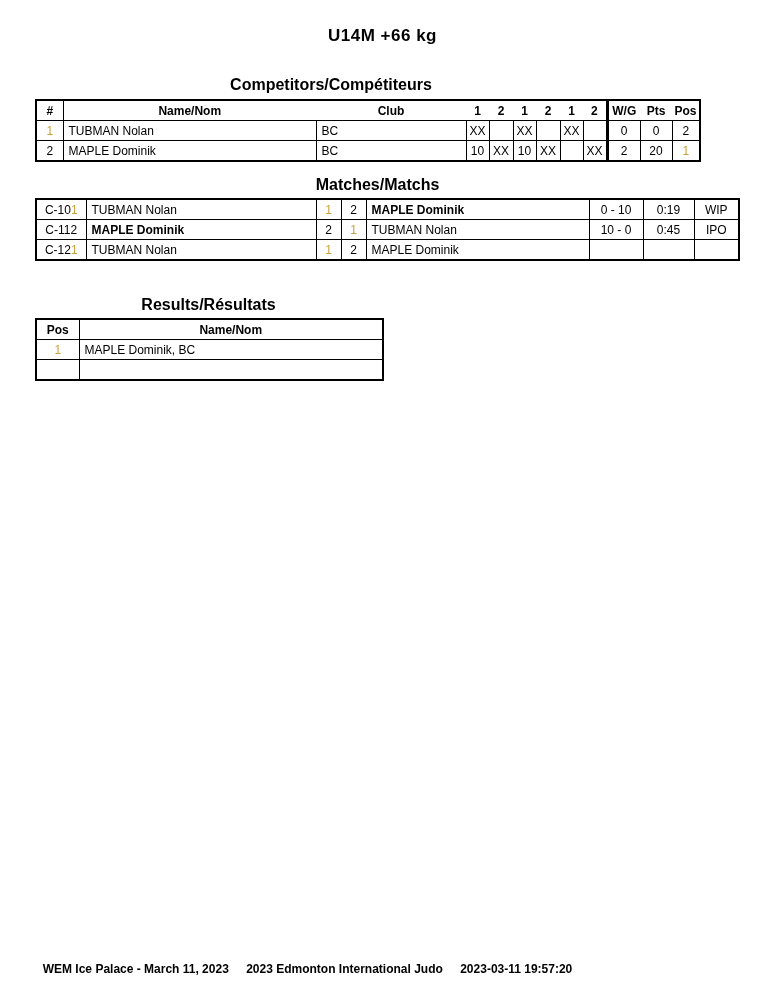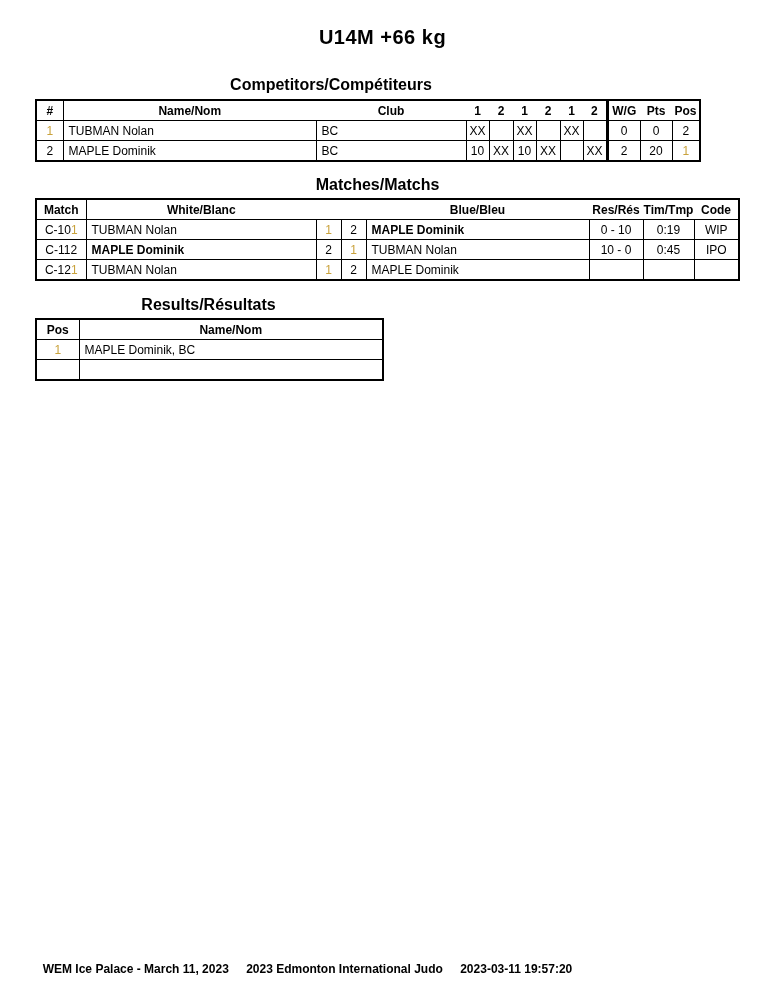--- a/index.html
+++ b/index.html
@@ -1,18 +1,18 @@
 <!DOCTYPE html>
 <html><head>
 <meta charset="utf-8">
 <style>
   html,body { margin:0; padding:0; background:#ffffff; }
   body { width:765px; height:990px; position:relative; font-family:"Liberation Sans", sans-serif; color:#000; }
   .abs { position:absolute; }
-  .page-title { top:26px; left:0; width:765px; text-align:center; font-size:20px; font-weight:bold; letter-spacing:0.5px; }
+  .page-title { top:26px; left:0; width:765px; text-align:center; font-size:17px; font-weight:bold; letter-spacing:0.5px; }
   .section-title { font-size:16px; font-weight:bold; text-align:center; }
   .st-competitors { top:76px; left:35px; width:592px; }
   .st-matches { top:176px; left:35px; width:685px; }
   .st-results { top:296px; left:35px; width:347px; }
 
   table.doc-table { border-collapse:collapse; table-layout:fixed; font-size:12px; border:2px solid #000; background:#fff; }
   table.doc-table td, table.doc-table th { border:1px solid #000; height:19px; padding:0; overflow:hidden; white-space:nowrap; font-size:12px; vertical-align:middle; }
   table.doc-table th { font-weight:bold; text-align:center; }
   .t-competitors { left:35px; top:99px; }
   .t-matches { left:35px; top:198px; }
@@ -103,30 +103,20 @@
     <col style="width:50px">
       <col style="width:230px">
       <col style="width:25px">
       <col style="width:25px">
     <col style="width:223px">
       <col style="width:54px">
       <col style="width:51px">
       <col style="width:45px">
   </colgroup>
   <tbody>
-      <tr>
-    <th>Match</th>
-    <th>White/Blanc</th>
-    <th class="nodiv"></th>
-    <th class="nodiv"></th>
-    <th class="nodiv">Blue/Bleu</th>
-    <th class="nodiv">Res/Rés</th>
-    <th class="nodiv">Tim/Tmp</th>
-    <th class="nodiv">Code</th>
-  </tr>
   <tr>
     <td class="c"><span>C-10</span><span class="gold">1</span></td>
     <td class="l">TUBMAN Nolan</td>
     <td class="c gold">1</td>
     <td class="c">2</td>
     <td class="l bold">MAPLE Dominik</td>
     <td class="c">0 - 10</td>
     <td class="c">0:19</td>
     <td class="c">WIP</td>
   </tr>

